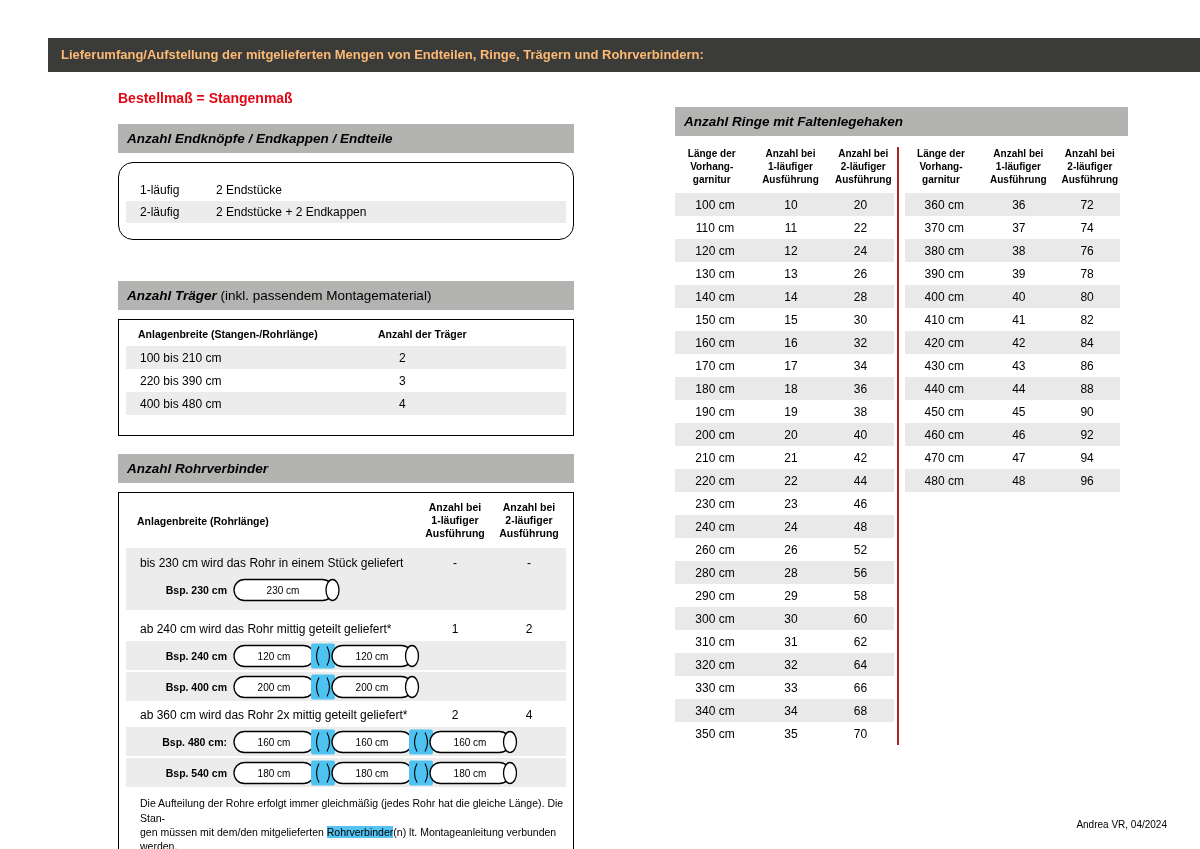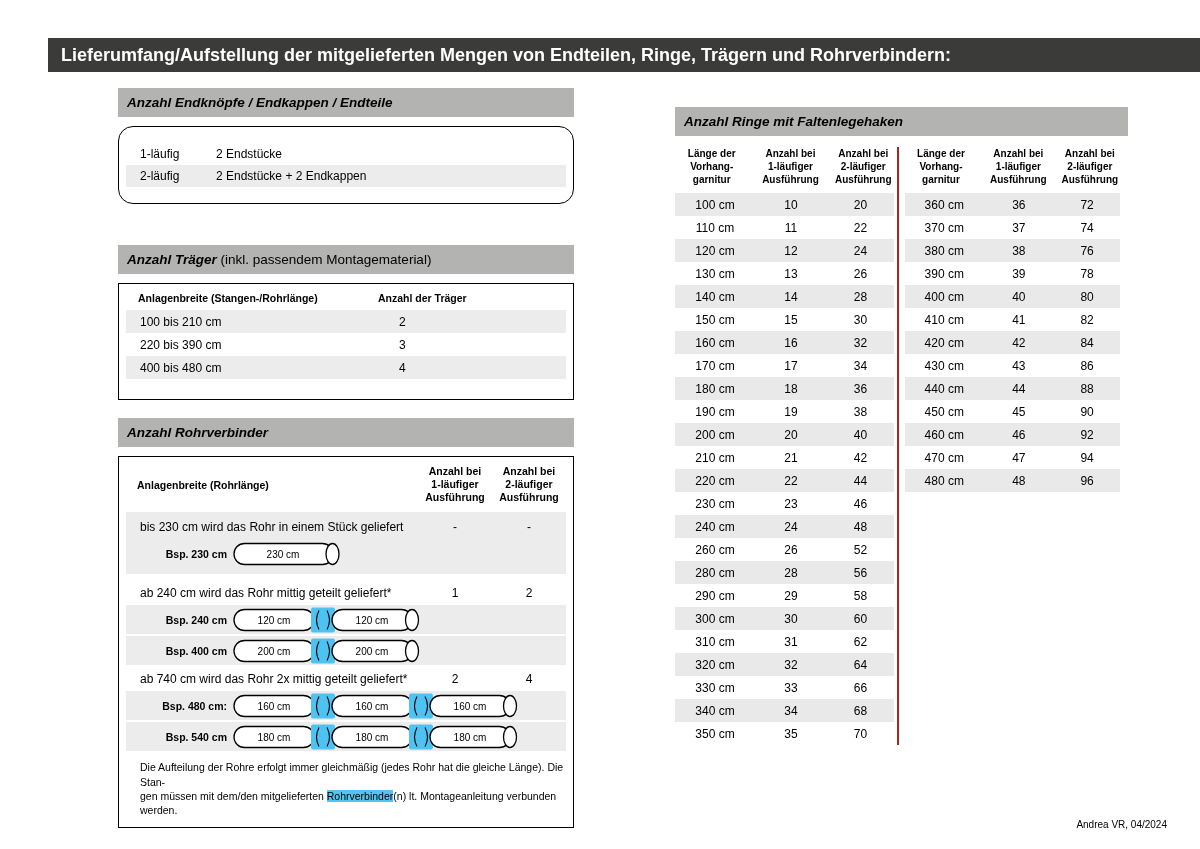--- a/index.html
+++ b/index.html
@@ -6,21 +6,21 @@
   body { background:#ffffff; }
   .page {
     position:relative; width:1200px; height:849px; background:#ffffff;
     font-family:"Liberation Sans", sans-serif; color:#000; overflow:hidden;
   }
   .b { font-weight:bold;font-style:italic; }
   .pre { white-space:pre-line; }
 
   .topbar {
     position:absolute; left:48px; top:38px; right:0; height:34px;
-    background:#3b3b3a; color:#ffffff; font-weight:bold; font-size:18px;
+    background:#3b3b3a; color:#fdba74; font-weight:bold; font-size:13px;
     line-height:34px; padding-left:13px; white-space:nowrap; overflow:hidden;
   }
 
   .left-col { position:absolute; left:118px; top:88px; width:456px; }
   .red-note { color:#e30613; font-weight:bold; font-size:14px; margin:2px 0 18px 0; }
 
   .sec-header {
     background:#b3b3b2; height:29px; line-height:29px; padding-left:9px;
     font-size:13.5px; margin-bottom:9px; white-space:nowrap;
   }
@@ -83,20 +83,21 @@
 <body>
 
 <div class="page">
 
   <div class="topbar">
     <span>Lieferumfang/Aufstellung der mitgelieferten Mengen von Endteilen, Ringe, Trägern und Rohrverbindern:</span>
   </div>
 
   <div class="left-col">
 
+    <div class="red-note">Bestellmaß = Stangenmaß</div>
 
     <div class="sec-header">
       <span class="b">Anzahl Endknöpfe / Endkappen / Endteile</span>
     </div>
     <div class="box endteile">
       <div class="rows">
           <div class="trow">
             <div class="tcell c0">1-läufig</div>
             <div class="tcell c1">2 Endstücke</div>
           </div>
@@ -187,21 +188,21 @@
           <path d="M86 4.5 q-5 9.5 0 19" fill="none" stroke="#000" stroke-width="1.1"></path>
           <path d="M94 4.5 q5 9.5 0 19" fill="none" stroke="#000" stroke-width="1.1"></path>
           <rect x="99" y="3.5" width="80" height="21" rx="10.5" fill="#fff" stroke="#000" stroke-width="1.3"></rect>
           <ellipse cx="179" cy="14" rx="6.5" ry="10.5" fill="#fff" stroke="#000" stroke-width="1.3"></ellipse>
           <text x="41" y="17.5" text-anchor="middle" font-size="10">200 cm</text>
           <text x="139" y="17.5" text-anchor="middle" font-size="10">200 cm</text>
         </svg>
       </div>
 
       <div class="rv-line">
-        <div class="rv-text">ab 740 cm wird das Rohr 2x mittig geteilt geliefert*</div>
+        <div class="rv-text">ab 360 cm wird das Rohr 2x mittig geteilt geliefert*</div>
         <div class="rv-val">2</div>
         <div class="rv-val">4</div>
       </div>
       <div class="ex-row">
         <div class="ex-label">Bsp. 480 cm:</div>
         <svg class="rod" width="288" height="28" viewBox="0 0 288 28">
           <rect x="1" y="3.5" width="80" height="21" rx="10.5" fill="#fff" stroke="#000" stroke-width="1.3"></rect>
           <rect x="78" y="1.5" width="24" height="25" rx="2" fill="#4ec3f1"></rect>
           <path d="M86 4.5 q-5 9.5 0 19" fill="none" stroke="#000" stroke-width="1.1"></path>
           <path d="M94 4.5 q5 9.5 0 19" fill="none" stroke="#000" stroke-width="1.1"></path>

